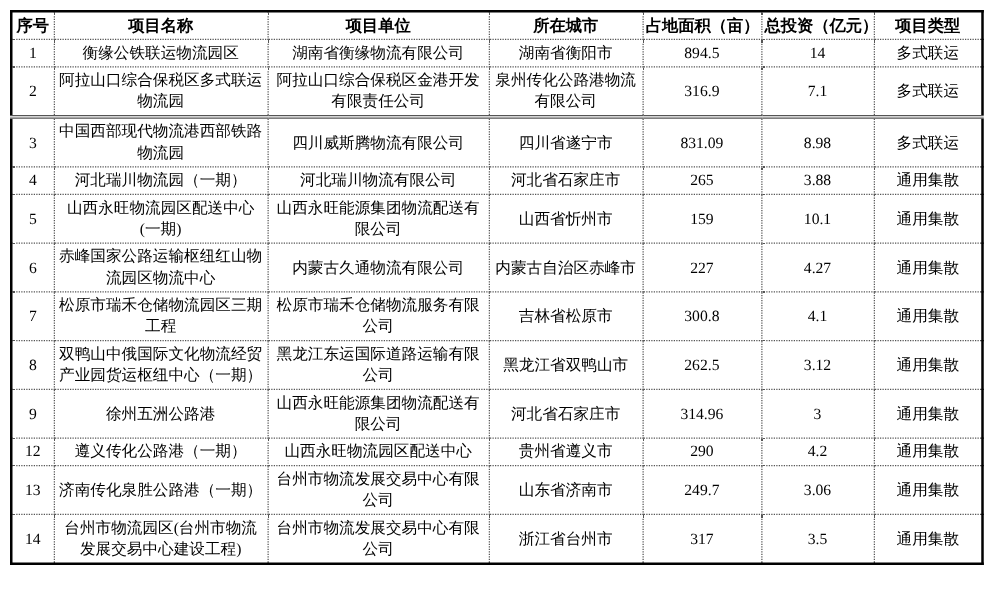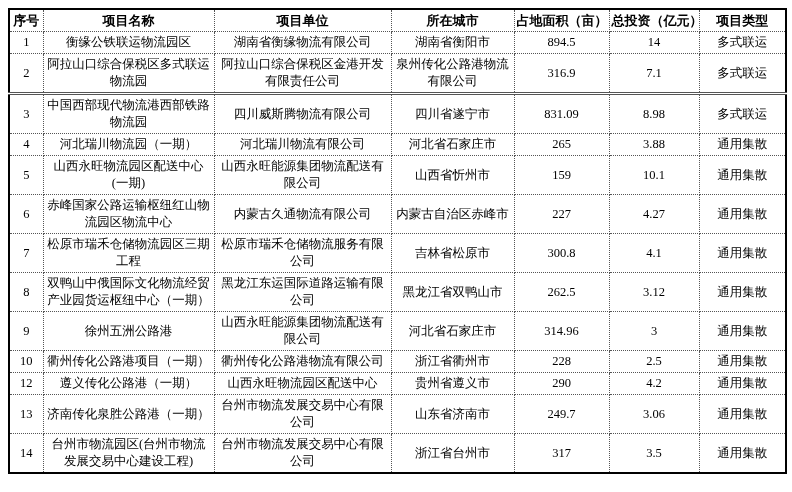--- a/index.html
+++ b/index.html
@@ -142,29 +142,20 @@
         <tr>
           <td class="col0">9</td>
           <td class="col1">徐州五洲公路港</td>
           <td class="col2">山西永旺能源集团物流配送有限公司</td>
           <td class="col3">河北省石家庄市</td>
           <td class="col4">314.96</td>
           <td class="col5">3</td>
           <td class="col6">通用集散</td>
         </tr>
         <tr>
-          <td class="col0">10</td>
-          <td class="col1">衢州传化公路港项目（一期）</td>
-          <td class="col2">衢州传化公路港物流有限公司</td>
-          <td class="col3">浙江省衢州市</td>
-          <td class="col4">228</td>
-          <td class="col5">2.5</td>
-          <td class="col6">通用集散</td>
-        </tr>
-        <tr>
           <td class="col0">12</td>
           <td class="col1">遵义传化公路港（一期）</td>
           <td class="col2">山西永旺物流园区配送中心</td>
           <td class="col3">贵州省遵义市</td>
           <td class="col4">290</td>
           <td class="col5">4.2</td>
           <td class="col6">通用集散</td>
         </tr>
         <tr>
           <td class="col0">13</td>

